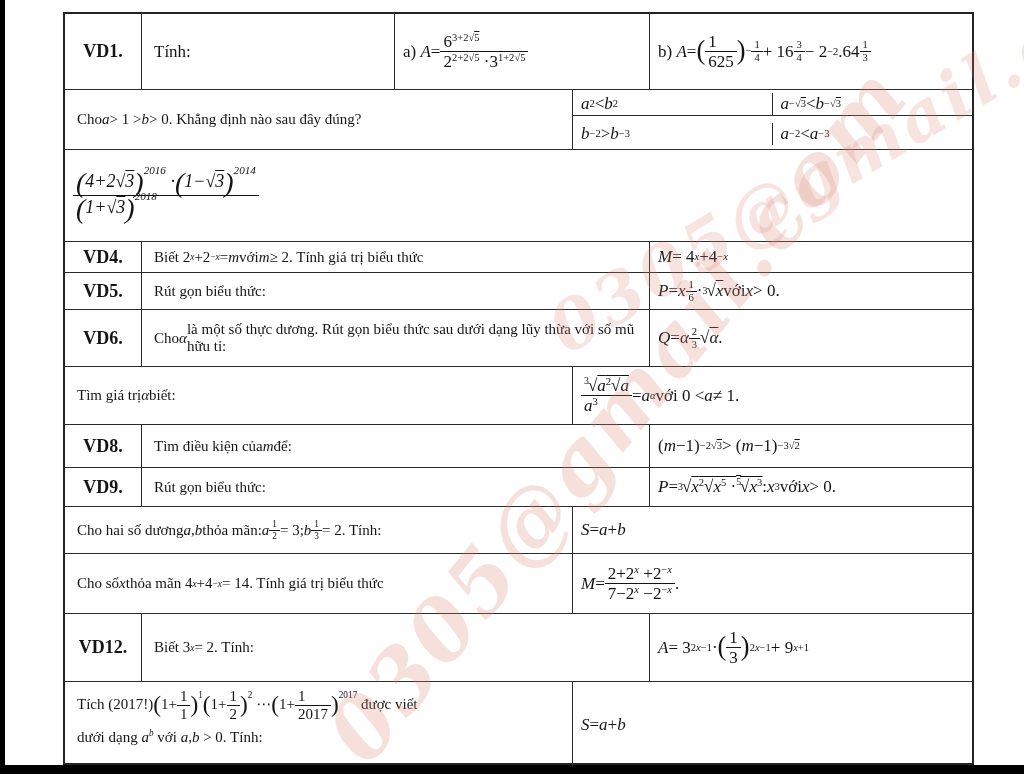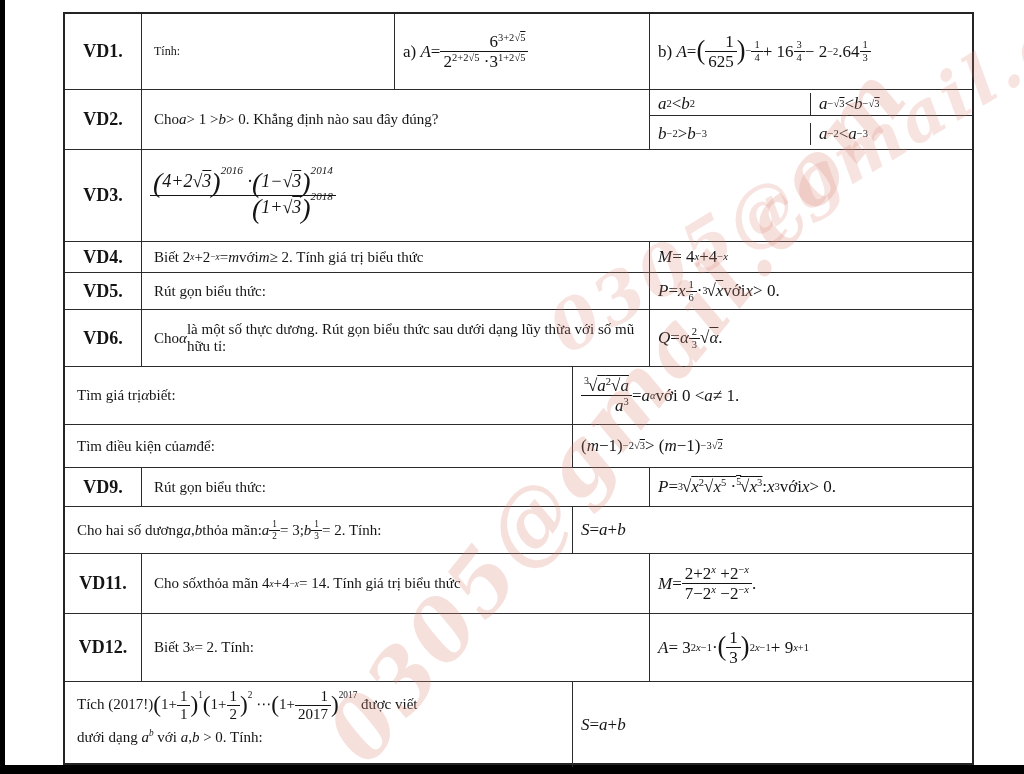--- a/index.html
+++ b/index.html
@@ -16,36 +16,36 @@
   }
   .row{display:flex;border-bottom:1.5px solid #2b2b2b;box-sizing:border-box;}
   .row:last-child{border-bottom:none;}
   .cell{
     border-right:1.5px solid #2b2b2b;box-sizing:border-box;
     display:flex;align-items:center;padding:2px 8px;overflow:visible;
   }
   .cell:last-child{border-right:none;}
   .lab{width:77px;justify-content:center;font-weight:bold;font-size:18px;padding:2px 2px;}
   .q{width:508px;font-size:15px;padding-left:12px;}
-  .q1{width:253px;font-size:12px;padding-left:12px;}
+  .q1{width:253px;font-size:17px;padding-left:12px;}
   .suba{width:255px;font-size:17px;}
   .ans{flex:1;font-size:17px;}
 
   
   .ansgrid{flex:1;padding:0;display:grid;grid-template-columns:1fr 1fr;grid-template-rows:1fr 1fr;}
   .gc{display:flex;align-items:center;padding:1px 8px;font-size:17px;box-sizing:border-box;}
   .gc:nth-child(1){border-right:1.5px solid #2b2b2b;border-bottom:1.5px solid #2b2b2b;}
   .gc:nth-child(2){border-bottom:1.5px solid #2b2b2b;}
   .gc:nth-child(3){border-right:1.5px solid #2b2b2b;}
 
   
   i{font-style:italic;}
   sup{font-size:0.62em;line-height:0;vertical-align:0.6em;}
   sup.hi{vertical-align:1.15em;}
-  .frac{display:inline-block;vertical-align:middle;text-align:right;line-height:1.12;}
+  .frac{display:inline-block;vertical-align:middle;text-align:left;line-height:1.12;}
   .frac .num{display:block;border-bottom:1.2px solid #141414;padding:0 3px;}
   .frac .den{display:block;padding:0 3px;}
   sup .frac{font-size:1em;vertical-align:middle;}
   .ov{text-decoration:overline;}
   sup.ri{font-size:0.58em;vertical-align:0.7em;margin-right:-1px;}
   .bp{font-size:1.55em;font-weight:400;vertical-align:middle;line-height:0.85;display:inline-block;}
   .big{font-size:18px;font-style:italic;}
 
   
   .wm{
@@ -73,32 +73,30 @@
           <span class="num">6<sup>3+2√<span class="ov">5</span></sup></span>
           <span class="den">2<sup>2+2√<span class="ov">5</span></sup> ·3<sup>1+2√<span class="ov">5</span></sup></span>
         </span></div>
     <div class="cell ans">b)&nbsp; <i>A</i> = <span class="bp">(</span><span class="frac">
           <span class="num">1</span>
           <span class="den">625</span>
         </span><span class="bp">)</span><sup class="hi">−<span class="frac"><span class="num">1</span><span class="den">4</span></span></sup> + 16<sup><span class="frac"><span class="num">3</span><span class="den">4</span></span></sup> − 2<sup>−2</sup>.64<sup><span class="frac"><span class="num">1</span><span class="den">3</span></span></sup></div>
   </div>
 
   <div class="row" style="height:60px">
-    <div class="cell lab">VD2.</div>
     <div class="cell q">Cho <i>a</i> &gt; 1 &gt; <i>b</i> &gt; 0. Khẳng định nào sau đây đúng?</div>
     <div class="cell ansgrid">
       <div class="gc"><i>a</i><sup>2</sup> &lt; <i>b</i><sup>2</sup></div>
       <div class="gc"><i>a</i><sup>−√<span class="ov">3</span></sup> &lt; <i>b</i><sup>−√<span class="ov">3</span></sup></div>
       <div class="gc"><i>b</i><sup>−2</sup> &gt; <i>b</i><sup>−3</sup></div>
       <div class="gc"><i>a</i><sup>−2</sup> &lt; <i>a</i><sup>−3</sup></div>
     </div>
   </div>
 
   <div class="row" style="height:92px">
-    <div class="cell lab">VD3.</div>
     <div class="cell ans">
         <span class="frac big">
           <span class="num"><span class="bp">(</span>4+2√<span class="ov">3</span><span class="bp">)</span><sup class="hi">2016</sup> ·<span class="bp">(</span>1−√<span class="ov">3</span><span class="bp">)</span><sup class="hi">2014</sup></span>
           <span class="den"><span class="bp">(</span>1+√<span class="ov">3</span><span class="bp">)</span><sup class="hi">2018</sup></span>
         </span>
       </div>
   </div>
 
   <div class="row" style="height:31px">
     <div class="cell lab">VD4.</div>
@@ -120,37 +118,37 @@
 
   <div class="row" style="height:58px">
     <div class="cell q">Tìm giá trị <i>α</i> biết:</div>
     <div class="cell ans"><span class="frac">
           <span class="num"><sup class="ri">3</sup>√<span class="ov"><i>a</i><sup>2</sup>√<span class="ov"><i>a</i></span></span></span>
           <span class="den"><i>a</i><sup>3</sup></span>
         </span> = <i>a</i><sup><i>α</i></sup> với 0 &lt; <i>a</i> ≠ 1.</div>
   </div>
 
   <div class="row" style="height:43px">
+    <div class="cell lab">VD8.</div>
     <div class="cell q">Tìm điều kiện của <i>m</i> để:</div>
     <div class="cell ans">(<i>m</i>−1)<sup>−2√<span class="ov">3</span></sup> &gt; (<i>m</i>−1)<sup>−3√<span class="ov">2</span></sup></div>
   </div>
 
   <div class="row" style="height:39px">
     <div class="cell lab">VD9.</div>
     <div class="cell q">Rút gọn biểu thức:</div>
     <div class="cell ans"><i>P</i> = <sup class="ri">3</sup>√<span class="ov"><i>x</i><sup>2</sup>√<span class="ov"><i>x</i><sup>5</sup> ·<sup class="ri">5</sup>√<span class="ov"><i>x</i><sup>3</sup></span></span></span> : <i>x</i><sup>3</sup> với <i>x</i> &gt; 0.</div>
   </div>
 
   <div class="row" style="height:47px">
     <div class="cell q">Cho hai số dương <i>a</i>,<i>b</i> thỏa mãn: <i>a</i><sup><span class="frac"><span class="num">1</span><span class="den">2</span></span></sup> = 3; <i>b</i><sup><span class="frac"><span class="num">1</span><span class="den">3</span></span></sup> = 2. Tính:</div>
     <div class="cell ans"><i>S</i> = <i>a</i>+<i>b</i></div>
   </div>
 
   <div class="row" style="height:60px">
-    <div class="cell lab">VD11.</div>
     <div class="cell q">Cho số <i>x</i> thỏa mãn 4<sup><i>x</i></sup> +4<sup>−<i>x</i></sup> = 14. Tính giá trị biểu thức</div>
     <div class="cell ans"><i>M</i> = <span class="frac">
           <span class="num">2+2<sup><i>x</i></sup> +2<sup>−<i>x</i></sup></span>
           <span class="den">7−2<sup><i>x</i></sup> −2<sup>−<i>x</i></sup></span>
         </span>.</div>
   </div>
 
   <div class="row" style="height:68px">
     <div class="cell lab">VD12.</div>
     <div class="cell q">Biết 3<sup><i>x</i></sup> = 2. Tính:</div>

